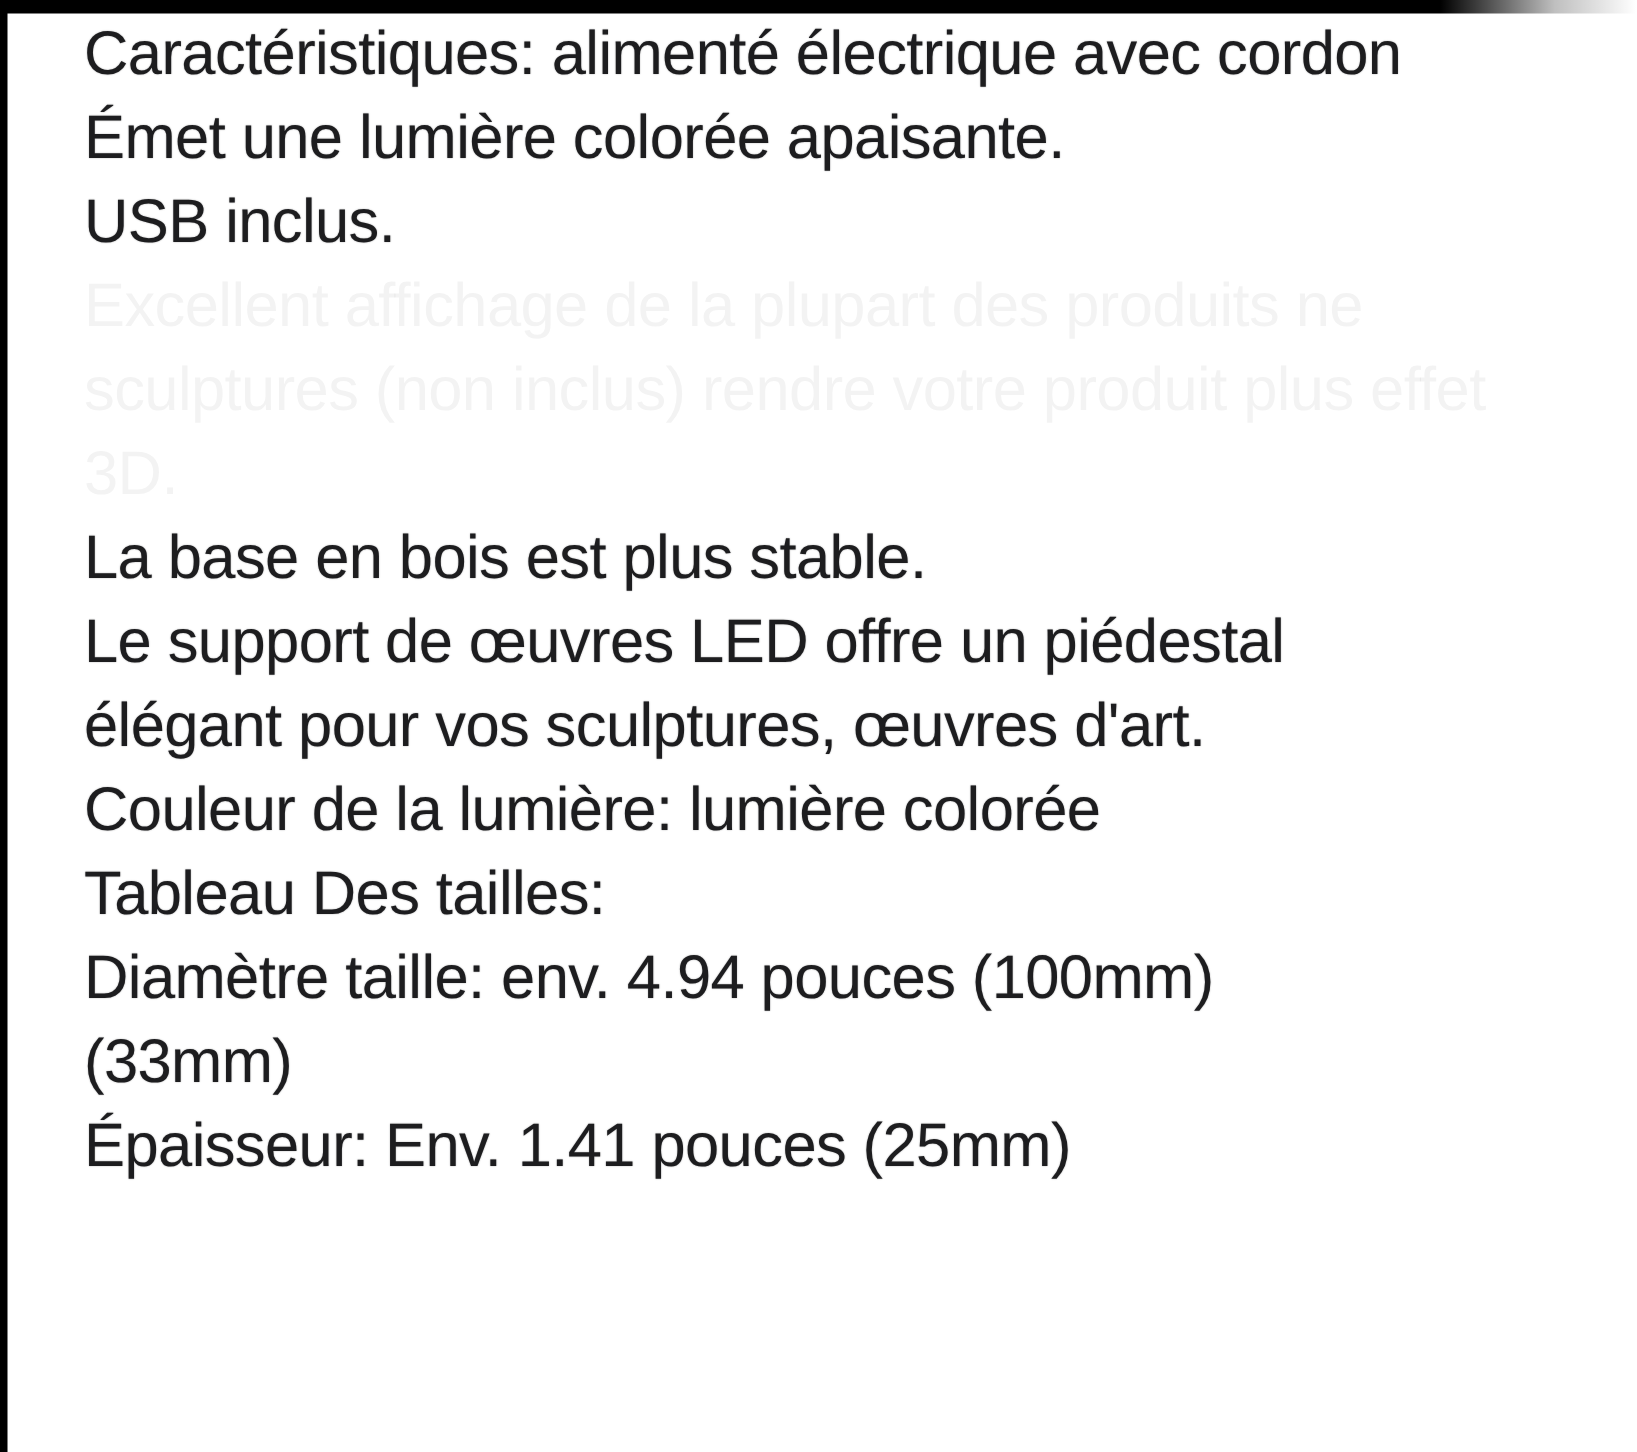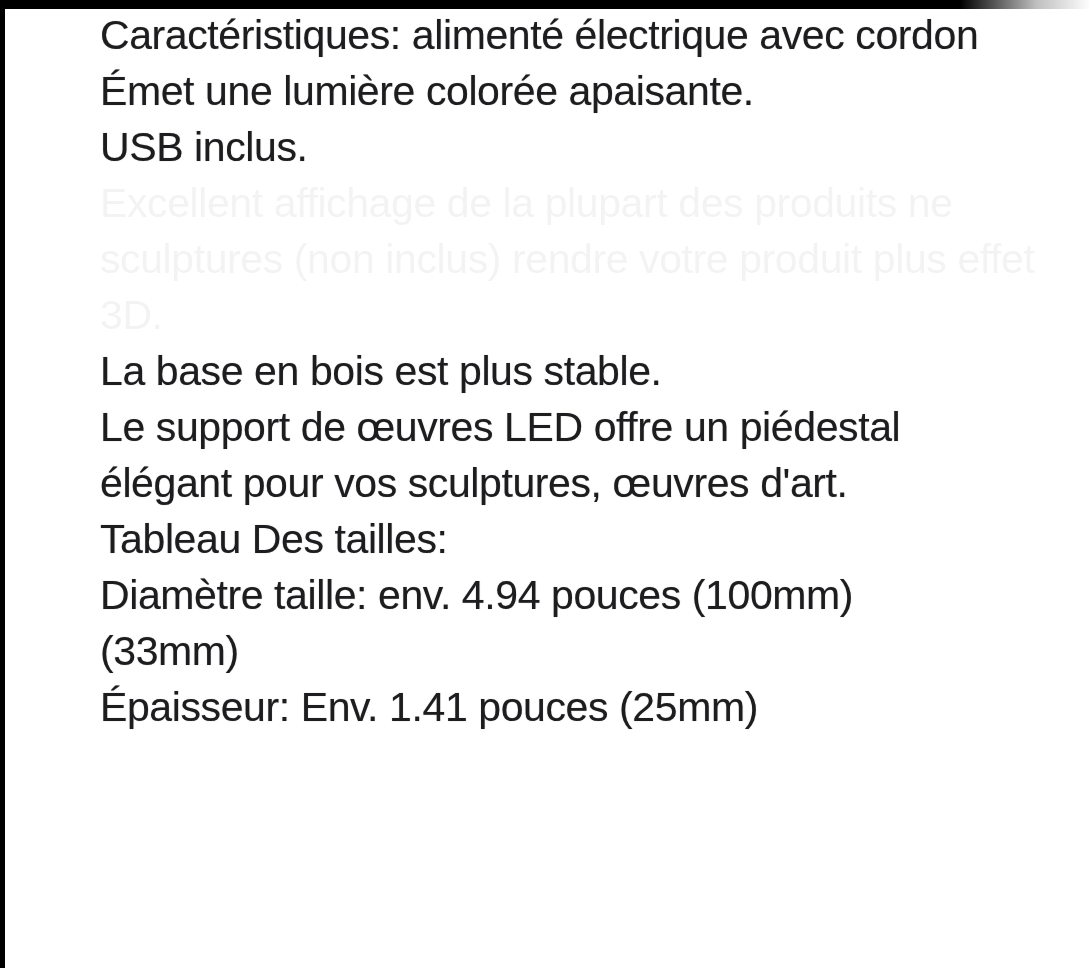--- a/index.html
+++ b/index.html
@@ -29,21 +29,20 @@
     top: 0; left: 0;
     width: 5px;
     height: 968px;
     background: #000000;
   }
   .text-block {
     position: absolute;
     top: 7px;
     left: 56px;
     right: 30px;
-    margin-left: 44px;
   }
   .line {
     display: block;
     height: 56px;
     line-height: 56px;
     font-size: 41px;
     letter-spacing: -0.4px;
     color: #1d1d1f;
     text-shadow: 0 0 1px rgba(29,29,31,0.45);
     white-space: nowrap;
@@ -63,18 +62,19 @@
   <div class="text-block">
     <span class="line">Caractéristiques: alimenté électrique avec cordon</span>
     <span class="line">Émet une lumière colorée apaisante.</span>
     <span class="line">USB inclus.</span>
     <span class="line ghost">Excellent affichage de la plupart des produits ne</span>
     <span class="line ghost">sculptures (non inclus) rendre votre produit plus effet</span>
     <span class="line ghost">3D.</span>
     <span class="line">La base en bois est plus stable.</span>
     <span class="line">Le support de œuvres LED offre un piédestal</span>
     <span class="line">élégant pour vos sculptures, œuvres d'art.</span>
+    <span class="line">Couleur de la lumière: lumière colorée</span>
     <span class="line">Tableau Des tailles:</span>
     <span class="line">Diamètre taille: env. 4.94 pouces (100mm)</span>
     <span class="line">(33mm)</span>
     <span class="line">Épaisseur: Env. 1.41 pouces (25mm)</span>
   </div>
 </div>
 
 </body></html>

